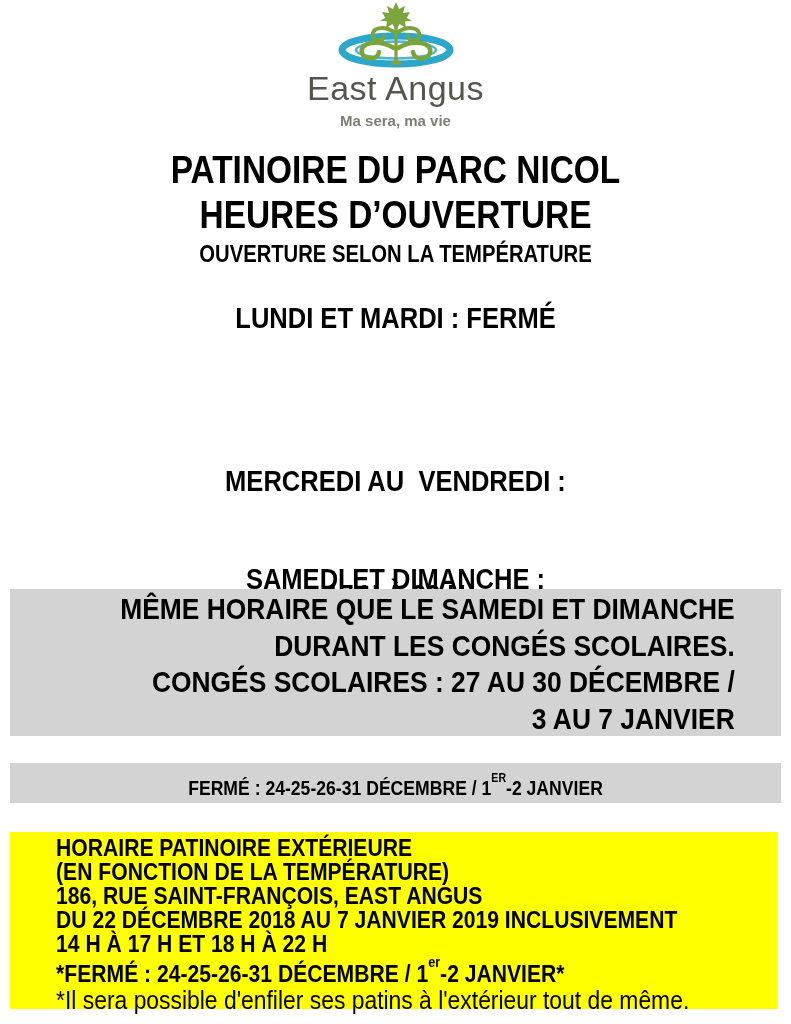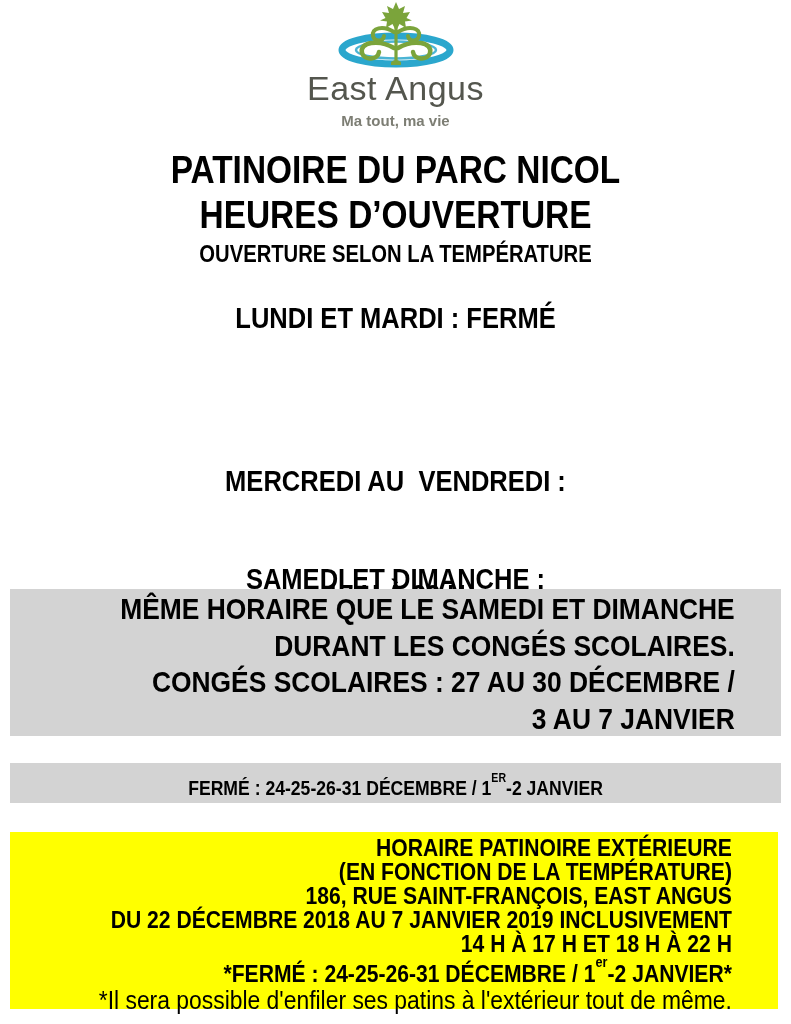--- a/index.html
+++ b/index.html
@@ -60,21 +60,21 @@
     height: 40px;
     text-align: center;
     font-size: 20px; font-weight: 700; line-height: 40px;
   }
   .closed-band .cond { display: block; }
 
   
   .yellow-box {
     top: 832px; left: 10px; right: 13px;
     height: 177px;
-    text-align: right;
+    text-align: left;
   }
   .yellow-inner { padding-top: 4px; }
   .yellow-line { font-size: 24px; font-weight: 700; line-height: 24px; }
   .yellow-closed { font-size: 24px; font-weight: 700; line-height: 25px; }
   .yellow-footnote { font-size: 26px; font-weight: 400; line-height: 28px; }
 
   sup.er {
     font-size: 60%;
     position: relative;
     top: -0.45em;
@@ -102,21 +102,21 @@
         <path d="M77,30 C 88,23 100,26 98,34 C 96.5,40 88,40 87,34" fill="none" stroke="currentColor" stroke-width="4" stroke-linecap="round"></path>
 
         <path d="M73,46 C 58,37 38,40 41,51 C 43.5,59 57,58 58,50" fill="none" stroke="currentColor" stroke-width="4.5" stroke-linecap="round"></path>
         <path d="M77,46 C 92,37 112,40 109,51 C 106.5,59 93,58 92,50" fill="none" stroke="currentColor" stroke-width="4.5" stroke-linecap="round"></path>
 
         <rect x="73.4" y="16" width="3.2" height="44" fill="currentColor"></rect>
         <path d="M70,60 Q75,56 80,60 L80,63 L70,63 Z" fill="currentColor"></path>
       </g>
     </svg>
     <div class="logo-name" style="color: rgb(84, 86, 78);">East Angus</div>
-    <div class="logo-tagline" style="color: rgb(125, 126, 116);">Ma tout, ma vie</div>
+    <div class="logo-tagline" style="color: rgb(125, 126, 116);">Ma sera, ma vie</div>
   </header>
 
   <h1 class="abs title cond" style="margin:0;">
     <div>PATINOIRE DU PARC NICOL</div>
     <div>HEURES D’OUVERTURE</div>
   </h1>
   <div class="abs subtitle cond">OUVERTURE SELON LA TEMPÉRATURE</div>
 
   <div class="abs sec sec1 cond">LUNDI ET MARDI : FERMÉ</div>
 

